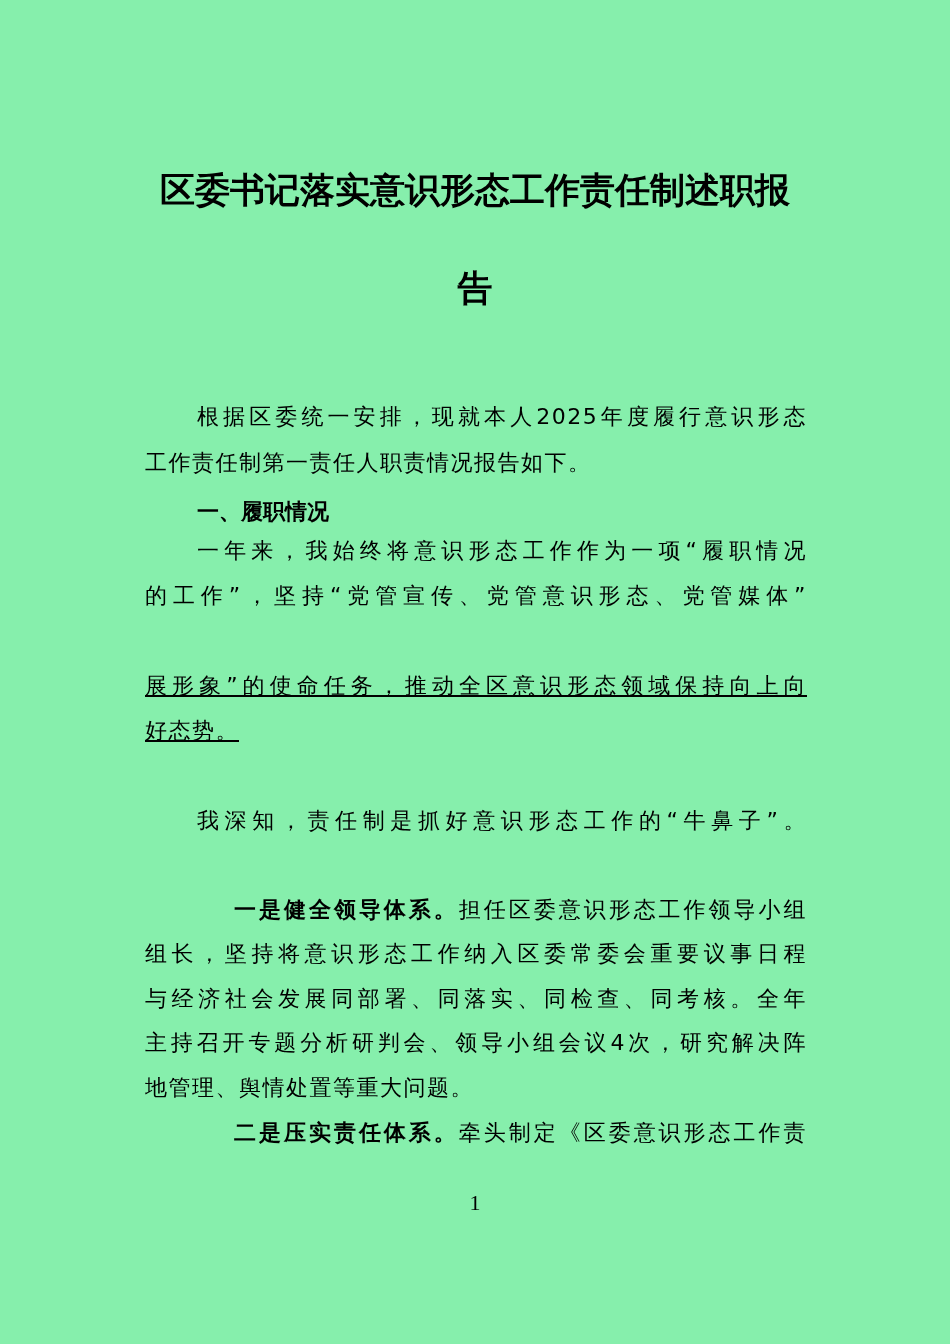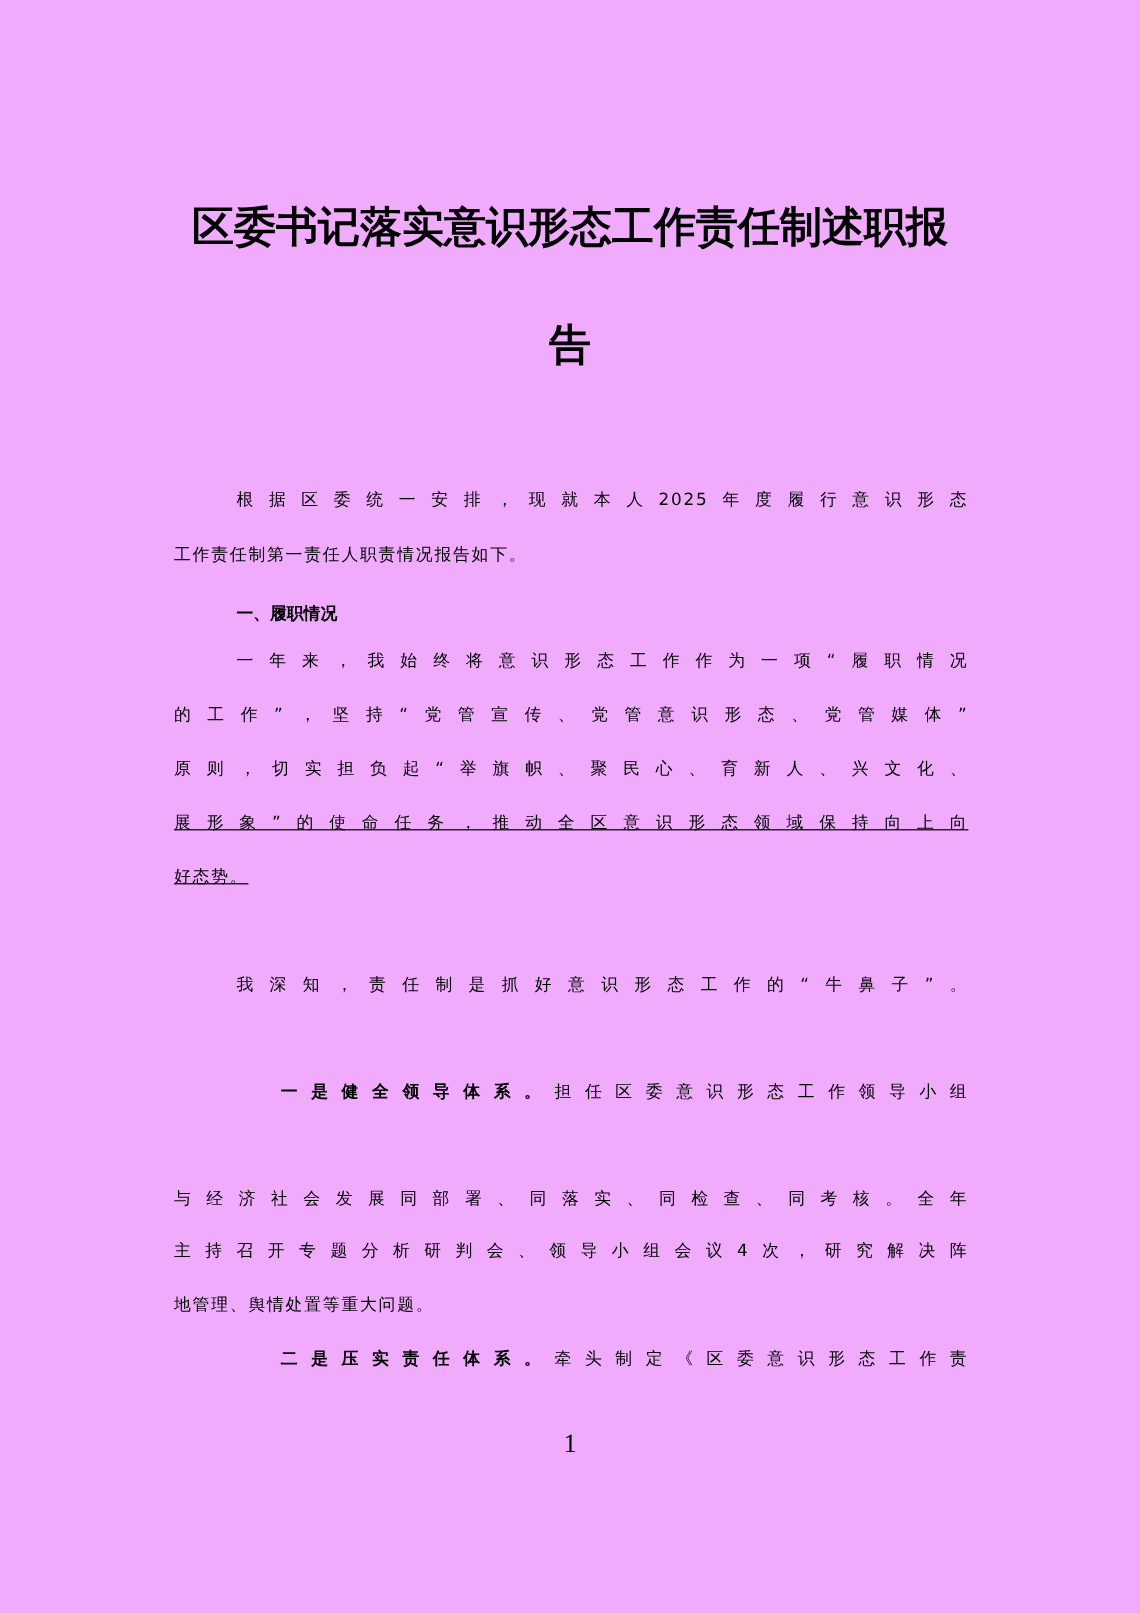--- a/index.html
+++ b/index.html
@@ -14,42 +14,42 @@
       overflow: hidden;
       color: #000000;
       font-family: "DejaVu Serif", "Liberation Serif", serif;
     }
     .page {
       position: absolute;
       left: 0;
       top: 0;
       width: 950px;
       height: 1344px;
-      background: #f0abfc;
+      background: #86efac;
     }
     .title {
       position: absolute;
       left: 145px;
       width: 660px;
       text-align: center;
       font-weight: bold;
       font-size: 35px;
       line-height: 35px;
       letter-spacing: 0px;
       font-family: "DejaVu Serif", "Liberation Serif", serif;
       white-space: nowrap;
     }
     .title.line1 { top: 172px; }
     .title.line2 { top: 270px; }
 
     .line {
       position: absolute;
       left: 145px;
       width: 662px;
-      font-size: 14px;
+      font-size: 22px;
       line-height: 24px;
       height: 24px;
       white-space: nowrap;
       text-align: justify;
       text-align-last: justify;
       font-family: "DejaVu Sans", "Liberation Sans", sans-serif;
       font-weight: normal;
       letter-spacing: 1.5px;
     }
     .line.indent { left: 197px; width: 610px; }
@@ -81,28 +81,28 @@
   <div class="title line1">区委书记落实意识形态工作责任制述职报</div>
   <div class="title line2">告</div>
 
   <div class="line indent" style="top:405px;">根据区委统一安排，现就本人2025年度履行意识形态</div>
   <div class="line last" style="top:451px;">工作责任制第一责任人职责情况报告如下。</div>
 
   <div class="line indent heading" style="top:500px;">一、履职情况</div>
 
   <div class="line indent" style="top:539px;">一年来，我始终将意识形态工作作为一项“履职情况</div>
   <div class="line" style="top:584px;">的工作”，坚持“党管宣传、党管意识形态、党管媒体”</div>
-  <div class="line" style="top:629px;">原则，切实担负起“举旗帜、聚民心、育新人、兴文化、</div>
   <div class="line" style="top:674px;text-decoration:underline;">展形象”的使命任务，推动全区意识形态领域保持向上向</div>
   <div class="line last" style="top:719px;text-decoration:underline;">好态势。</div>
 
 
   <div class="line indent" style="top:809px;">我深知，责任制是抓好意识形态工作的“牛鼻子”。</div>
 
   <div class="line indent" style="top:898px;"><span class="bold">一是健全领导体系。</span><span>担任区委意识形态工作领导小组</span></div>
+  <div class="line" style="top:942px;">组长，坚持将意识形态工作纳入区委常委会重要议事日程</div>
   <div class="line" style="top:987px;">与经济社会发展同部署、同落实、同检查、同考核。全年</div>
   <div class="line" style="top:1031px;">主持召开专题分析研判会、领导小组会议4次，研究解决阵</div>
   <div class="line last" style="top:1076px;">地管理、舆情处置等重大问题。</div>
 
   <div class="line indent" style="top:1121px;"><span class="bold">二是压实责任体系。</span><span>牵头制定《区委意识形态工作责</span></div>
 
   <div class="page-number">1</div>
 </div>
 
 </body></html>

